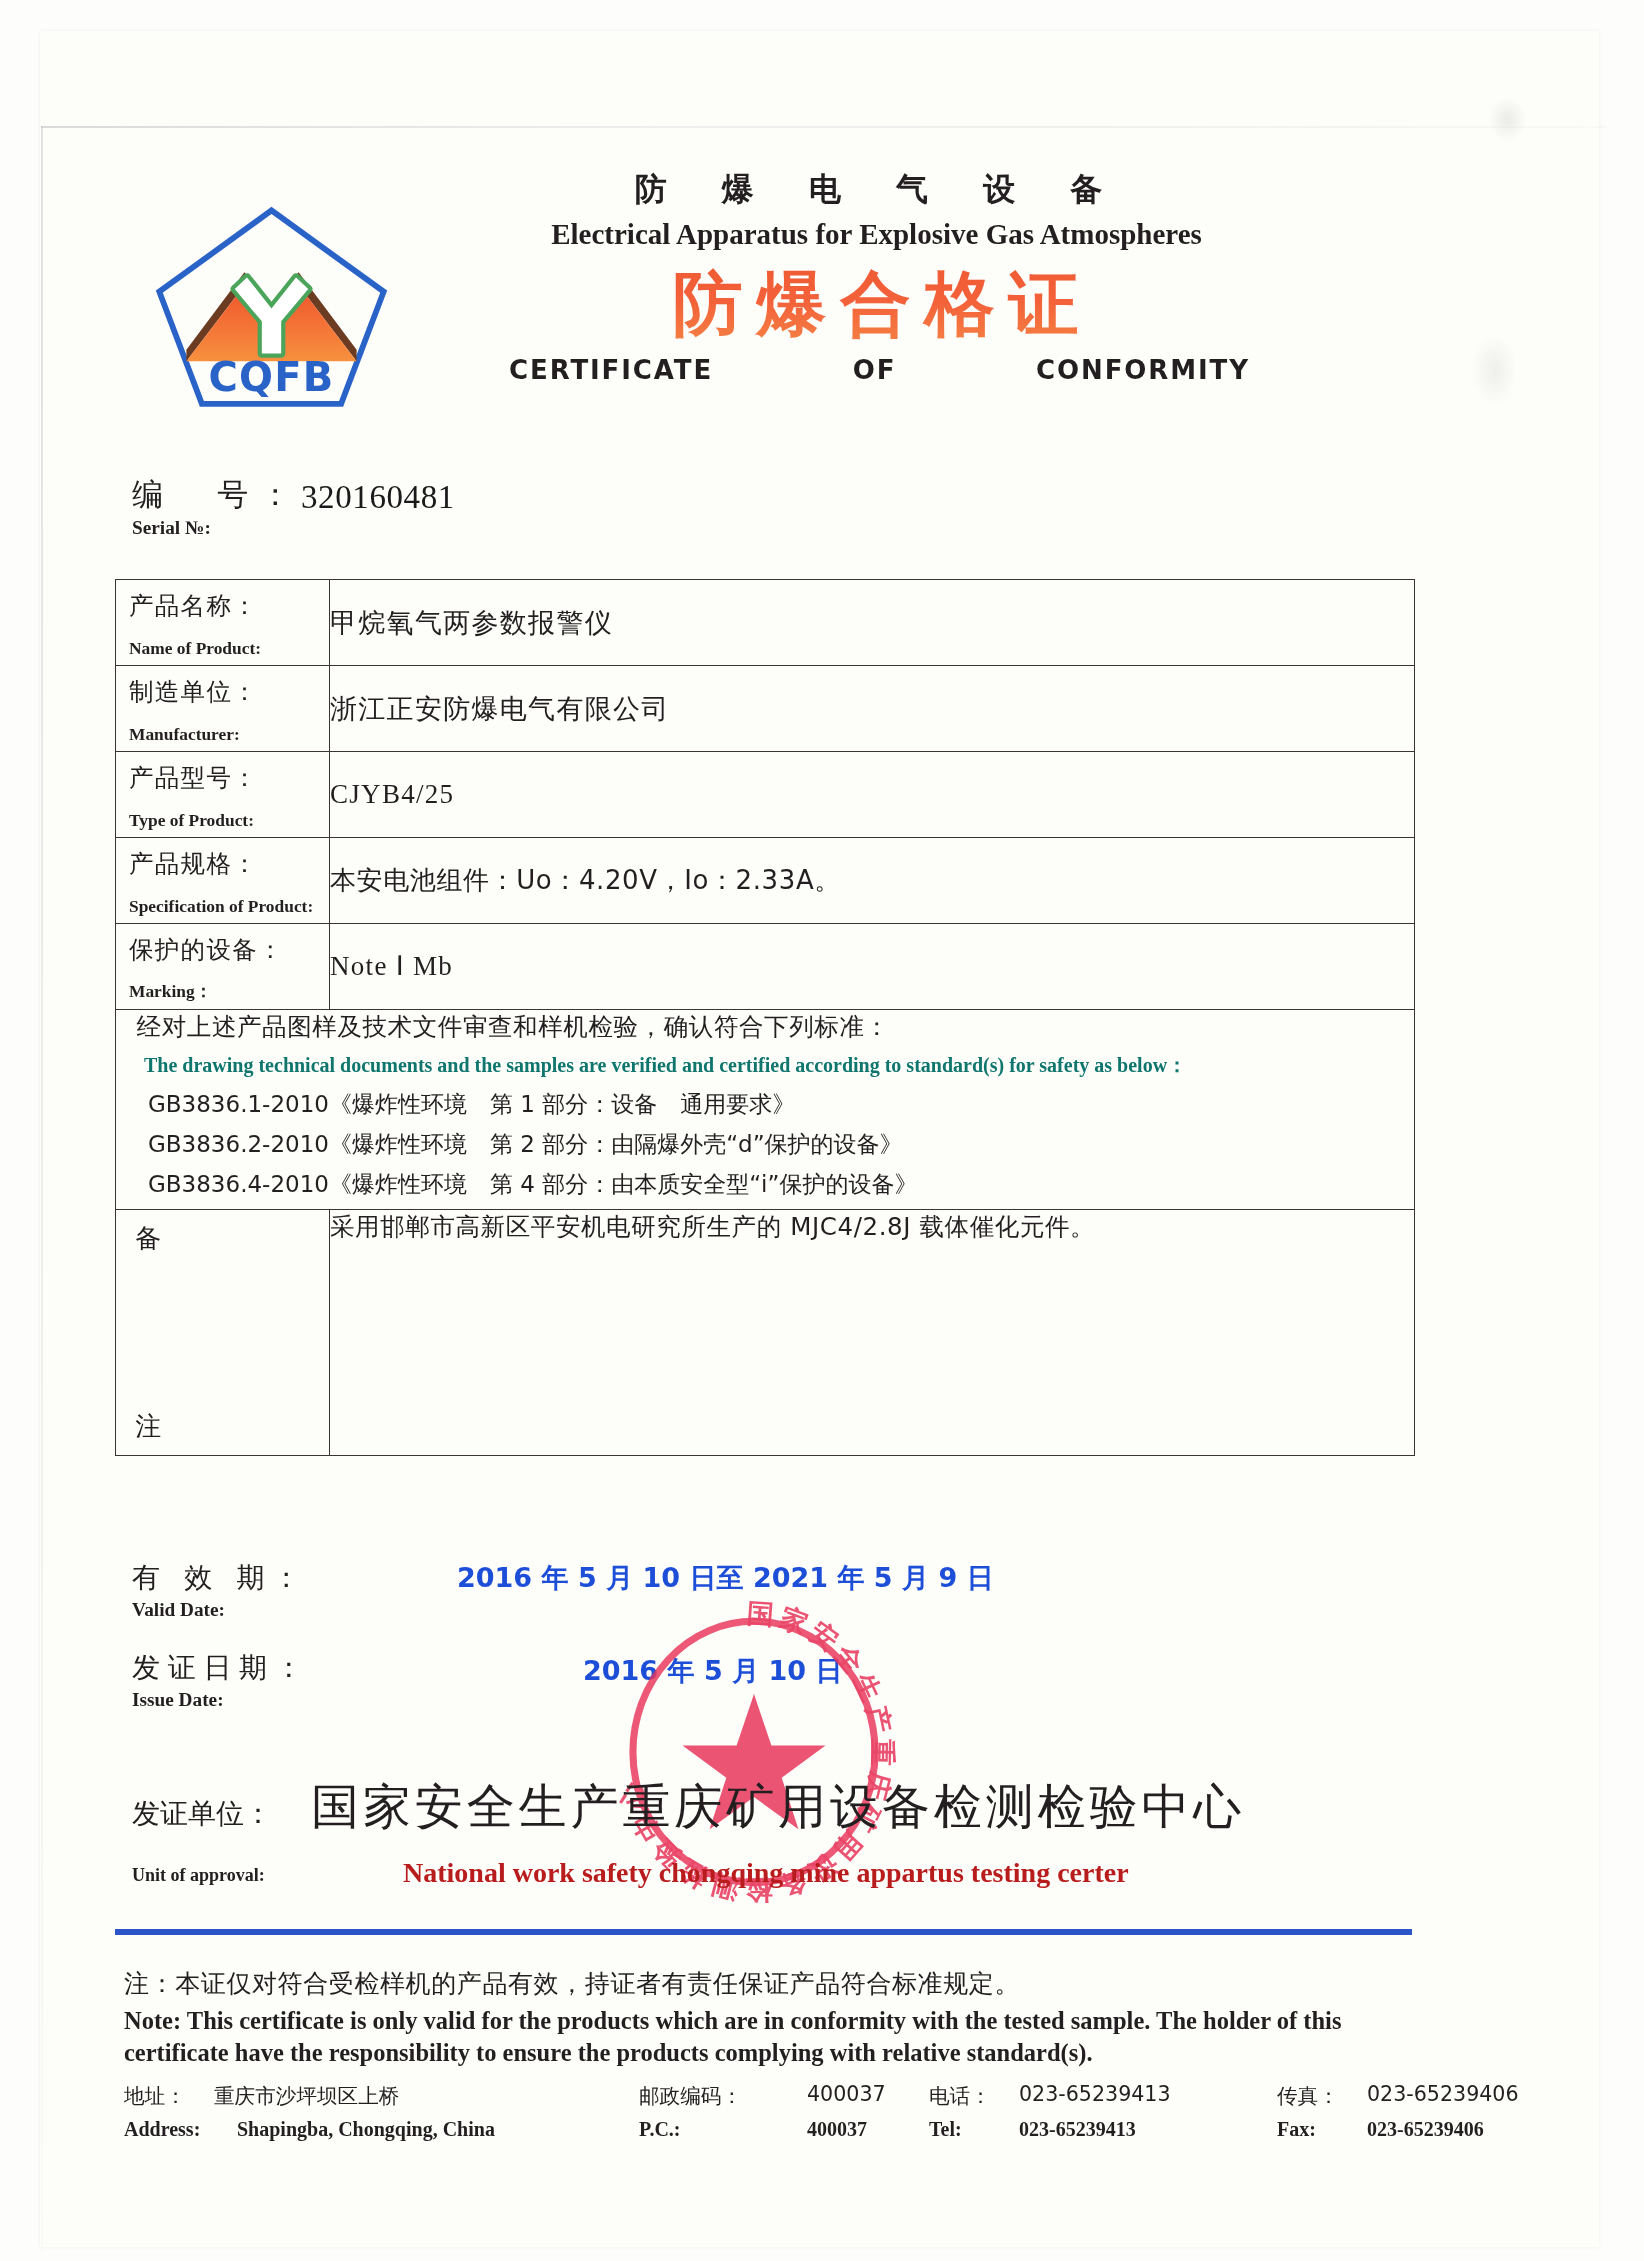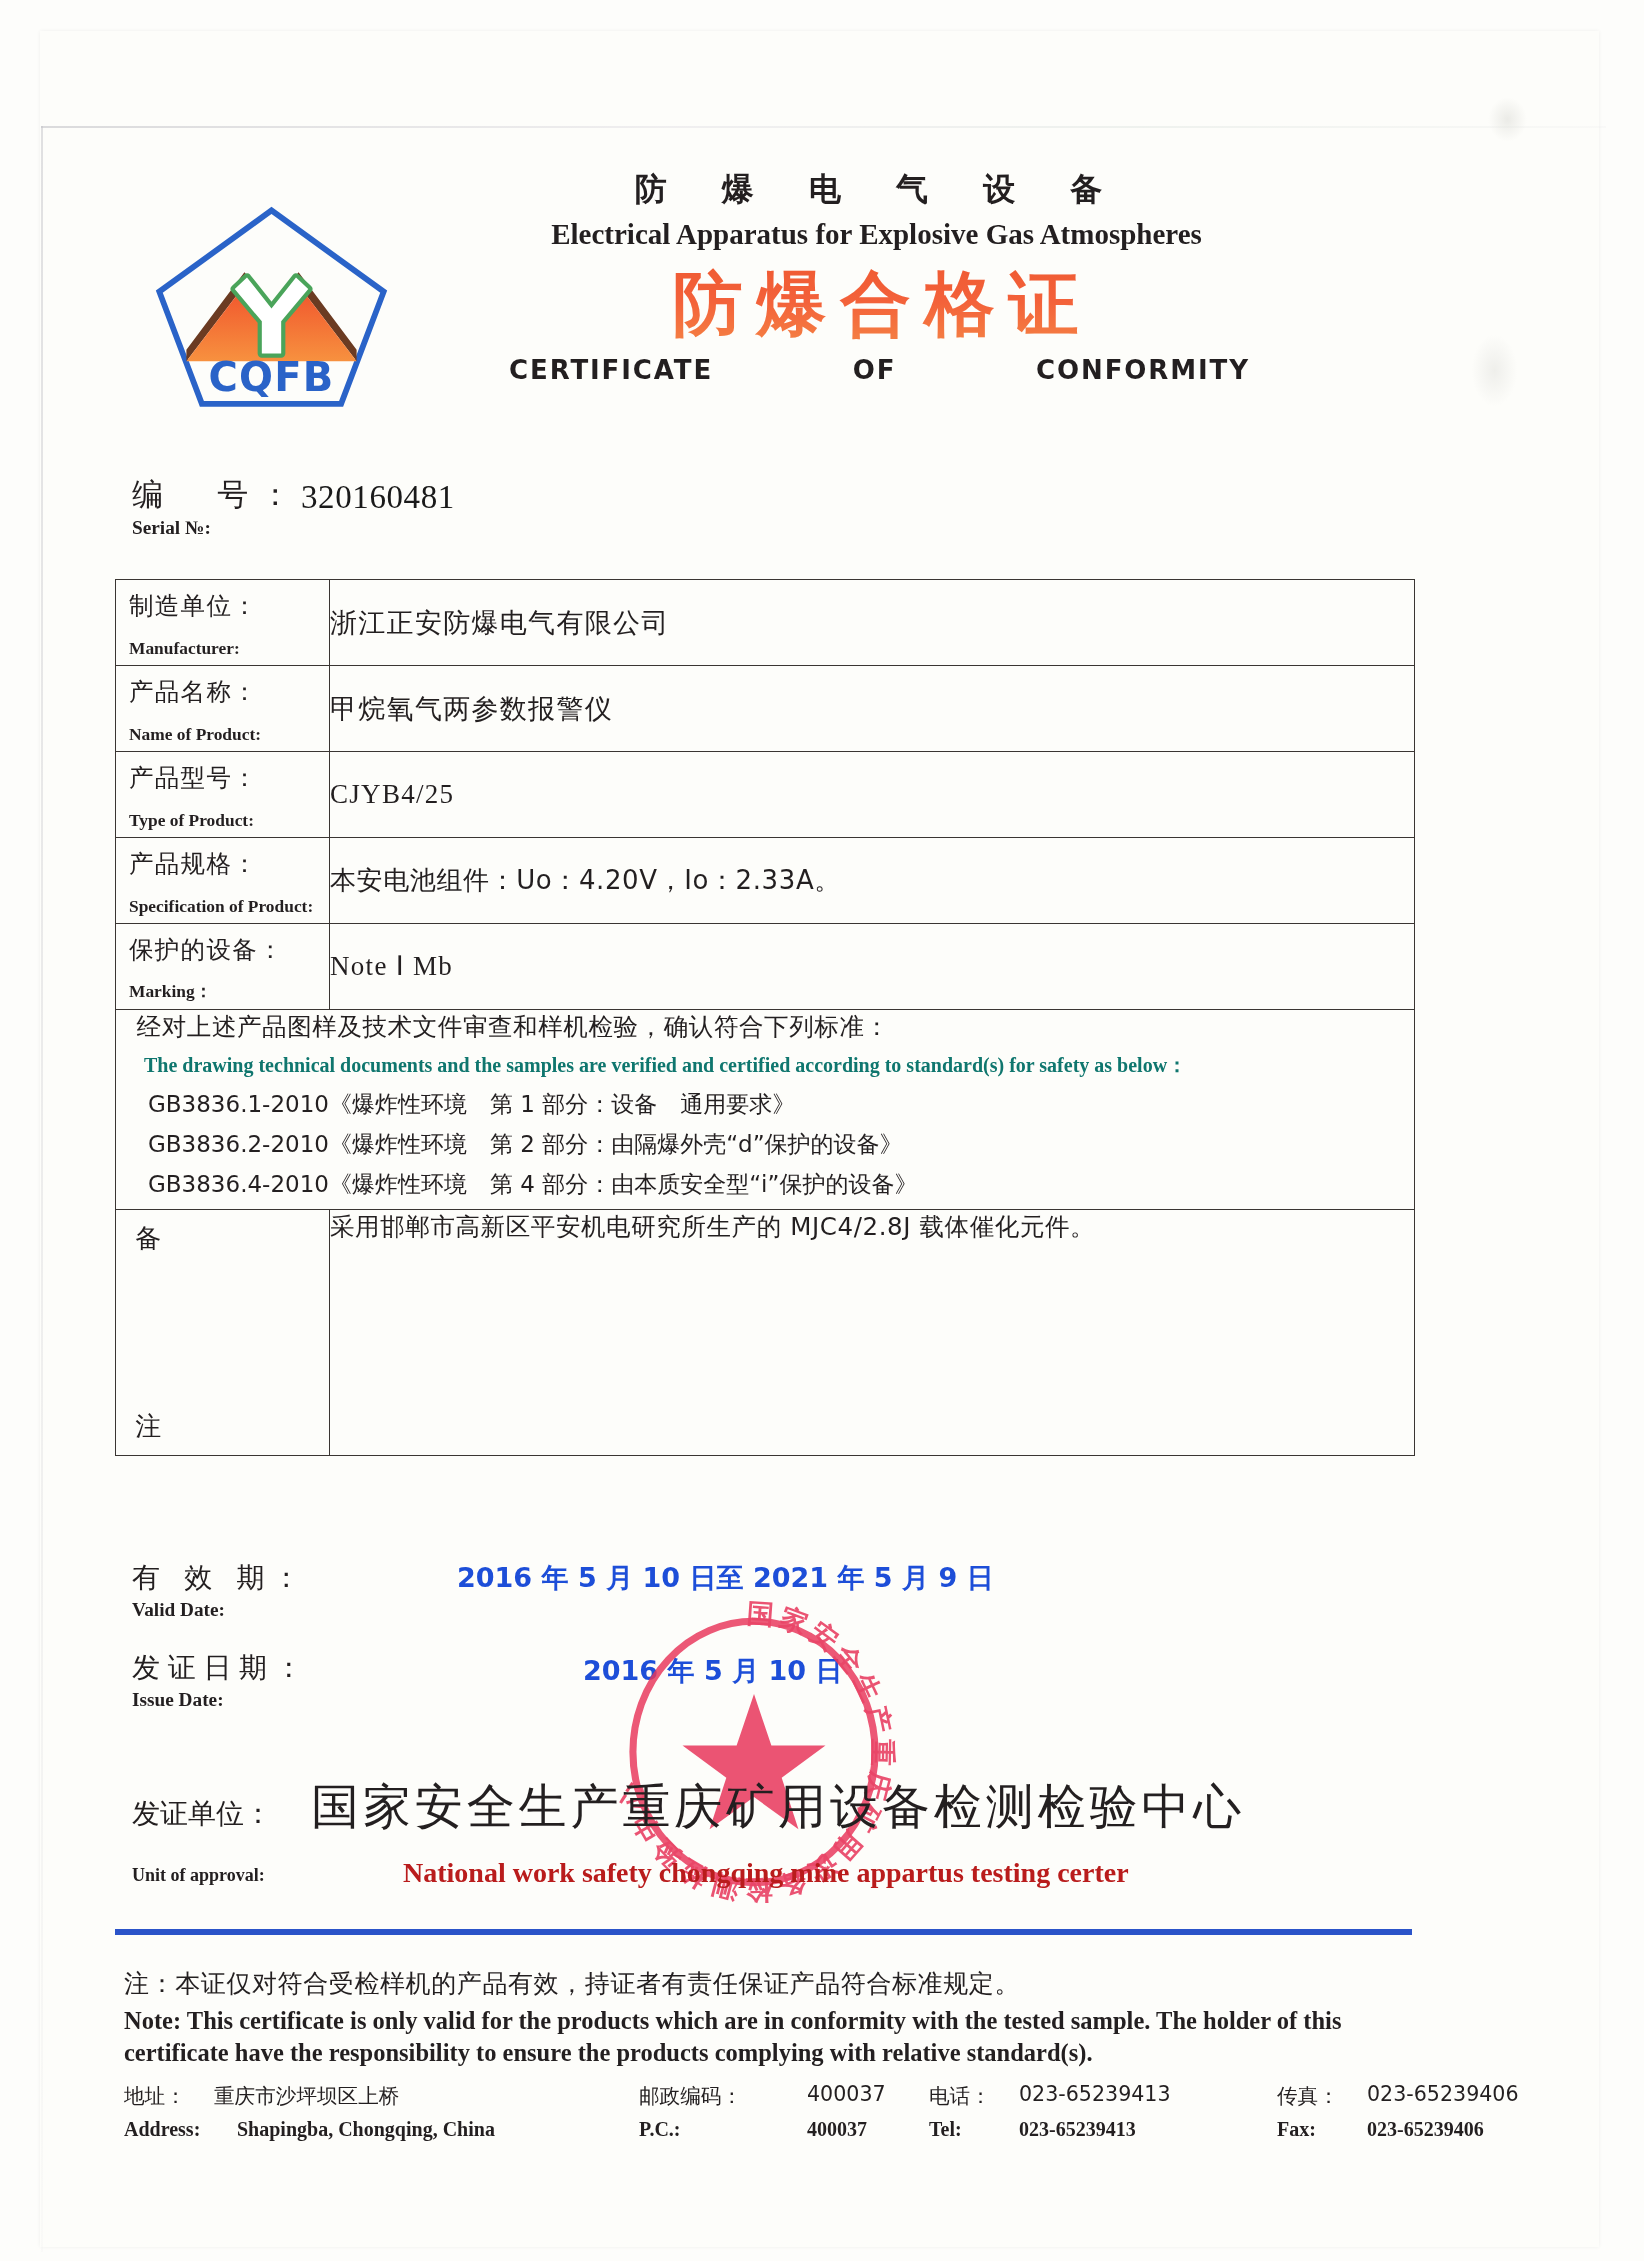--- a/index.html
+++ b/index.html
@@ -485,35 +485,35 @@
   <div class="serial-block">
     <div class="serial-cn">编　号：</div>
     <div class="serial-en">Serial  №:</div>
     <div class="serial-value">320160481</div>
   </div>
 
   <table class="cert-table">
     <tbody>
       <tr>
         <td class="lbl-cell">
+          <div class="lbl-cn">产品名称：</div>
+          <div class="lbl-en">Name of Product:</div>
+        </td>
+        <td class="val-cell">
+          <div class="val-cn">甲烷氧气两参数报警仪</div>
+        </td>
+      </tr>
+
+      <tr>
+        <td class="lbl-cell">
           <div class="lbl-cn">制造单位：</div>
           <div class="lbl-en">Manufacturer:</div>
         </td>
         <td class="val-cell">
           <div class="val-cn">浙江正安防爆电气有限公司</div>
-        </td>
-      </tr>
-
-      <tr>
-        <td class="lbl-cell">
-          <div class="lbl-cn">产品名称：</div>
-          <div class="lbl-en">Name of Product:</div>
-        </td>
-        <td class="val-cell">
-          <div class="val-cn">甲烷氧气两参数报警仪</div>
         </td>
       </tr>
 
       <tr>
         <td class="lbl-cell">
           <div class="lbl-cn">产品型号：</div>
           <div class="lbl-en">Type of Product:</div>
         </td>
         <td class="val-cell">
           <div class="val-mono">CJYB4/25</div>

